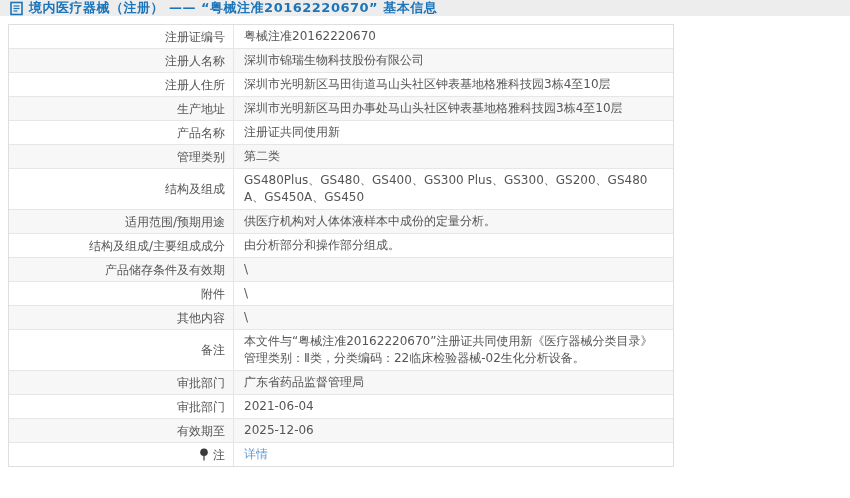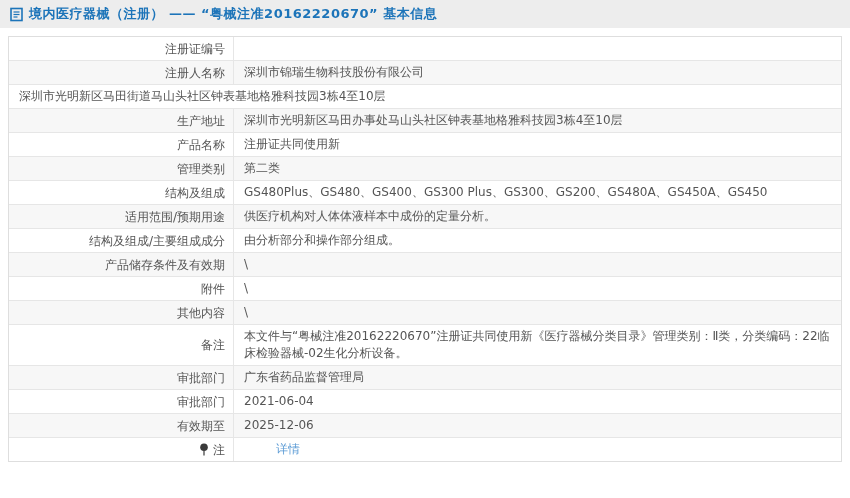--- a/index.html
+++ b/index.html
@@ -1,46 +1,46 @@
 <!DOCTYPE html>
 <html><head>
 <meta charset="utf-8">
 <style>
   * { margin:0; padding:0; box-sizing:border-box; }
   html,body { width:850px; height:498px; background:#ffffff; overflow:hidden;
               font-family:"DejaVu Sans","Liberation Sans",sans-serif; font-size:12px; color:#555; }
 
   .titlebar {
-    height:28px; background:#ededed; display:flex; align-items:center;
+    height:16px; background:#ededed; display:flex; align-items:center;
     padding:0 10px; gap:6px;
   }
   .titlebar .doc-icon { flex:0 0 auto; display:flex; align-items:center; }
   .titlebar .title-text {
     color:#1c74b9; font-size:13px; font-weight:bold; letter-spacing:0.5px;
     white-space:nowrap;
   }
 
   .reg-table {
-    margin:8px 8px 0 8px; width:834px;
+    margin:8px 8px 0 8px; width:666px;
     border:1px solid #dedede; background:#fff;
   }
   .row { display:flex; background:#ffffff; min-height:23px; }
   .row + .row { border-top:1px solid #e6e6e6; }
   .row:nth-child(even) { background:#f7f7f7; }
 
   .cell-label {
     width:225px; flex:0 0 225px; border-right:1px solid #e6e6e6;
     display:flex; align-items:center; justify-content:flex-end; gap:4px;
     text-align:right; padding:3px 8px; color:#555; line-height:16px;
   }
   .cell-value {
     flex:1 1 auto; display:flex; align-items:center;
     padding:3px 10px; color:#555; line-height:17px; word-break:break-all;
   }
-  .cell-value a { color:#5b9bd5; text-decoration:none; cursor:pointer;margin-left:32px; }
+  .cell-value a { color:#5b9bd5; text-decoration:none; cursor:pointer; }
   .pin-icon { display:inline-flex; align-items:center; }
 </style>
 </head>
 <body>
 
 <div class="titlebar">
   <span class="doc-icon">
     <svg width="13" height="15" viewBox="0 0 13 15">
       <rect x="1" y="1.5" width="11" height="12" fill="none" stroke="#1c74b9" stroke-width="1.6"></rect>
       <line x1="3.5" y1="5" x2="9.5" y2="5" stroke="#1c74b9" stroke-width="1.2"></line>
@@ -49,30 +49,36 @@
     </svg>
   </span>
   <span class="title-text">境内医疗器械（注册） —— “粤械注准20162220670” 基本信息</span>
 </div>
 
 <div class="reg-table">
     <div class="row">
       <div class="cell-label">
         <span>注册证编号</span>
       </div>
+      <div class="cell-value">
+        <span>粤械注准20162220670</span>
+      </div>
     </div>
     <div class="row">
       <div class="cell-label">
         <span>注册人名称</span>
       </div>
       <div class="cell-value">
         <span>深圳市锦瑞生物科技股份有限公司</span>
       </div>
     </div>
     <div class="row">
+      <div class="cell-label">
+        <span>注册人住所</span>
+      </div>
       <div class="cell-value">
         <span>深圳市光明新区马田街道马山头社区钟表基地格雅科技园3栋4至10层</span>
       </div>
     </div>
     <div class="row">
       <div class="cell-label">
         <span>生产地址</span>
       </div>
       <div class="cell-value">
         <span>深圳市光明新区马田办事处马山头社区钟表基地格雅科技园3栋4至10层</span>

